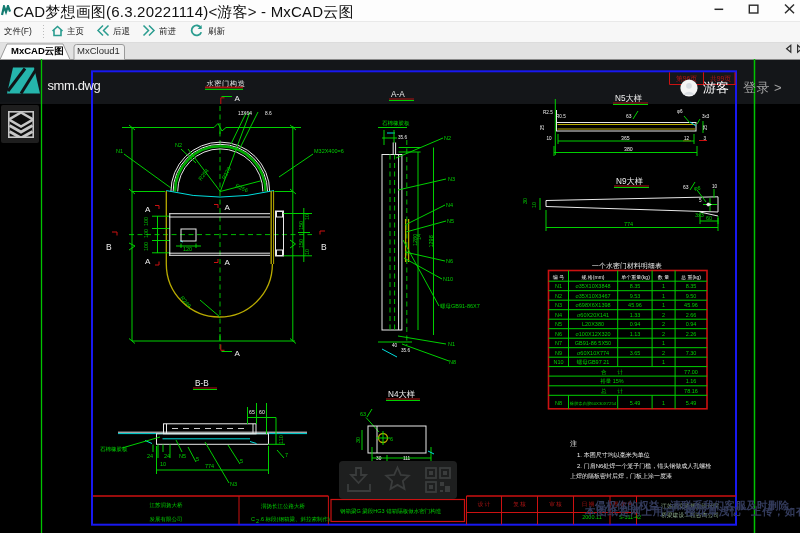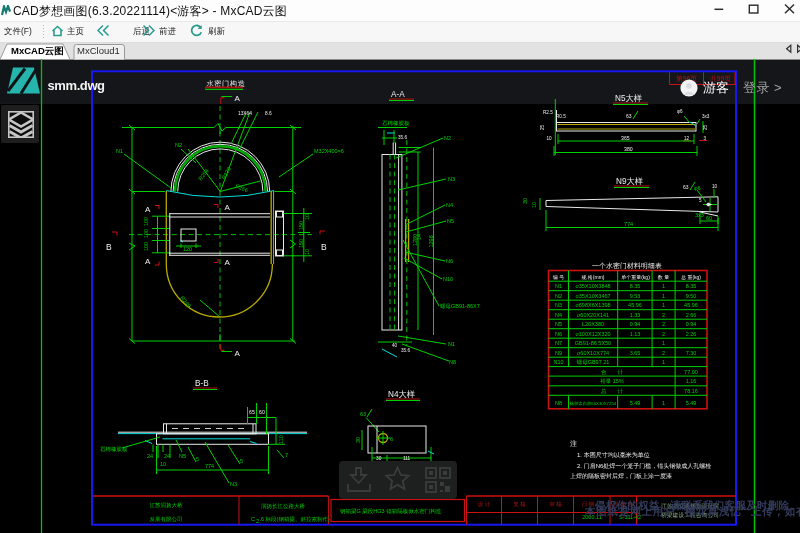--- a/index.html
+++ b/index.html
@@ -1,28 +1,28 @@
 <!DOCTYPE html>
 <html><head>
 <meta charset="utf-8">
 <style>
   html,body{margin:0;padding:0;background:#000;}
   body{width:800px;height:533px;overflow:hidden;font-family:"Liberation Sans",sans-serif;position:relative;}
   .abs{position:absolute;white-space:nowrap;}
   
   #titlebar{left:0;top:0;width:800px;height:21px;background:#fdfdfd;border-bottom:1px solid #e9e9e9;}
-  #titletext{left:13px;top:3px;font-size:12px;color:#101010;letter-spacing:0.2px;}
+  #titletext{left:13px;top:3px;font-size:15px;color:#101010;letter-spacing:0.2px;}
   #menubar{left:0;top:22px;width:800px;height:20px;background:#f7f7f7;border-bottom:1px solid #dcdcdc;}
   .mitem{font-size:8.5px;color:#1a1a1a;top:26px;}
   #tabbar{left:0;top:43px;width:800px;height:16px;background:#e2e2e2;border-bottom:1px solid #8a8a8a;}
   .tabtxt{font-size:9.5px;}
   #canvas{left:0;top:60px;width:800px;height:473px;background:#000;}
   #hdrband{left:0;top:60px;width:800px;height:44px;background:#141619;}
   #logotile{left:0;top:60px;width:40px;height:42px;background:#111417;}
-  #smm{left:47.5px;top:78px;font-size:13px;color:#f2f2f2;font-weight:700;letter-spacing:-0.4px;text-align:center;}
+  #smm{left:47.5px;top:78px;font-size:13px;color:#f2f2f2;font-weight:400;letter-spacing:-0.4px;text-align:center;}
   #guest{left:703px;top:79px;font-size:13px;color:#ffffff;}
   #login{left:743px;top:79px;font-size:13px;color:#a3a3a3;letter-spacing:0.5px;}
   #wm1{left:585px;top:505px;font-size:10.5px;color:#333b5c;font-weight:bold;letter-spacing:0.8px;}
   #wm2{left:595px;top:499px;font-size:10.5px;color:#333b5c;font-weight:bold;letter-spacing:0.3px;}
 </style>
 </head>
 <body>
 
 <div id="titlebar" class="abs"></div>
 <svg class="abs" style="left:1px;top:5px" width="10" height="11" viewBox="0 0 10 11">
@@ -39,21 +39,21 @@
 <div id="menubar" class="abs"></div>
 <div class="mitem abs" style="left:4px;">文件(F)</div>
 <div class="abs" style="left:43px;top:25px;width:1px;height:13px;background:repeating-linear-gradient(#bbb 0 1px,transparent 1px 3px);"></div>
 <svg class="abs" style="left:51px;top:25px" width="13" height="12" viewBox="0 0 13 12">
  <path d="M1.5 6 L6.5 1.5 L11.5 6 M3 5 V10.5 H10 V5" stroke="#2a9c8f" stroke-width="1.6" fill="none"></path>
 </svg>
 <div class="mitem abs" style="left:67px;">主页</div>
 <svg class="abs" style="left:96px;top:24px" width="14" height="13" viewBox="0 0 14 13">
  <path d="M7 1.5 L2 6.5 L7 11.5 M12.5 1.5 L7.5 6.5 L12.5 11.5" stroke="#2a9c8f" stroke-width="1.5" fill="none"></path>
 </svg>
-<div class="mitem abs" style="left:113px;margin-left:20px;">后退</div>
+<div class="mitem abs" style="left:113px;">后退</div>
 <svg class="abs" style="left:142px;top:24px" width="14" height="13" viewBox="0 0 14 13">
  <path d="M1.5 1.5 L6.5 6.5 L1.5 11.5 M7 1.5 L12 6.5 L7 11.5" stroke="#2a9c8f" stroke-width="1.5" fill="none"></path>
 </svg>
 <div class="mitem abs" style="left:159px;">前进</div>
 <svg class="abs" style="left:190px;top:24px" width="13" height="13" viewBox="0 0 13 13">
  <path d="M11 4 A5 5 0 1 0 11.3 8.2" stroke="#2a9c8f" stroke-width="1.8" fill="none"></path>
  <path d="M11.6 1 L11.6 5 L7.6 5 Z" fill="#2a9c8f"></path>
 </svg>
 <div class="mitem abs" style="left:208px;">刷新</div>
 

